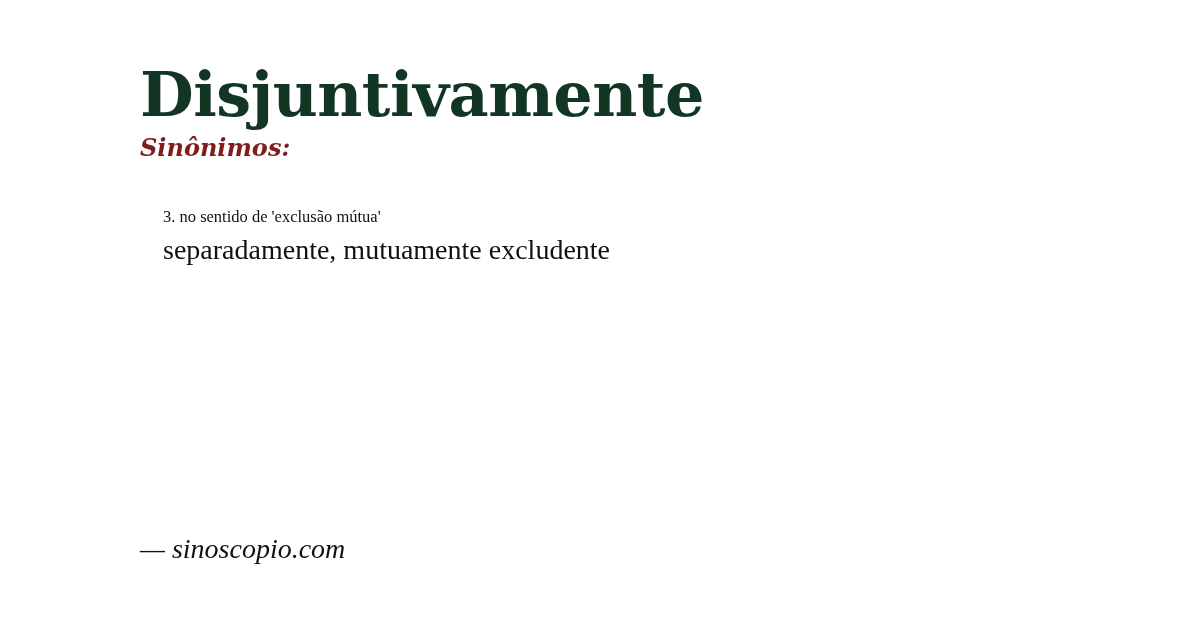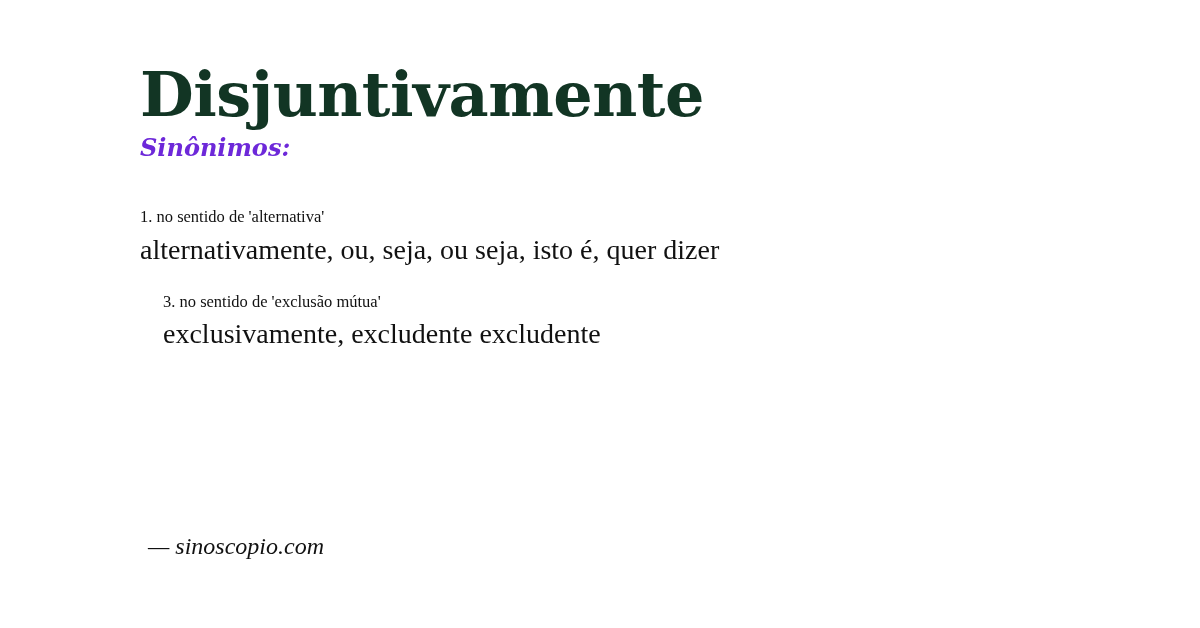--- a/index.html
+++ b/index.html
@@ -35,21 +35,21 @@
   .subtitle {
     position: absolute;
     left: 140px;
     top: 134px;
     margin: 0;
     font-family: "DejaVu Serif", serif;
     font-weight: 700;
     font-style: italic;
     font-size: 24px;
     line-height: 1.2;
-    color: #6d28d9;
+    color: #7f1d1d;
   }
   .senses {
     position: absolute;
     left: 140px;
     top: 205px;
     width: 1000px;
   }
   .sense {
     margin-bottom: 22px;
   }
@@ -66,48 +66,44 @@
   }
   .sense-words {
     font-family: "Liberation Serif", serif;
     font-size: 28px;
     line-height: 1.28;
     color: #111111;
     margin: 0;
   }
   .source {
     position: absolute;
-    left: 148px;
+    left: 140px;
     top: 533px;
     font-family: "Liberation Serif", serif;
     font-style: italic;
-    font-size: 24px;
+    font-size: 28px;
     color: #111111;
     white-space: pre;
   }
 </style>
 </head>
 <body>
 
 <div class="page">
 
   <h1 class="headword">Disjuntivamente</h1>
 
   <h2 class="subtitle">Sinônimos:</h2>
 
   <div class="senses">
 
-    <div class="sense">
-      <p class="sense-label">1. no sentido de 'alternativa'</p>
-      <p class="sense-words">alternativamente, ou, seja, ou seja, isto é, quer dizer</p>
-    </div>
 
 
     <div class="sense">
       <p class="sense-label">3. no sentido de 'exclusão mútua'</p>
-      <p class="sense-words">exclusivamente, excludente excludente</p>
+      <p class="sense-words">separadamente, mutuamente excludente</p>
     </div>
 
   </div>
 
   <div class="source">— sinoscopio.com</div>
 
 </div>
 
 </body></html>

